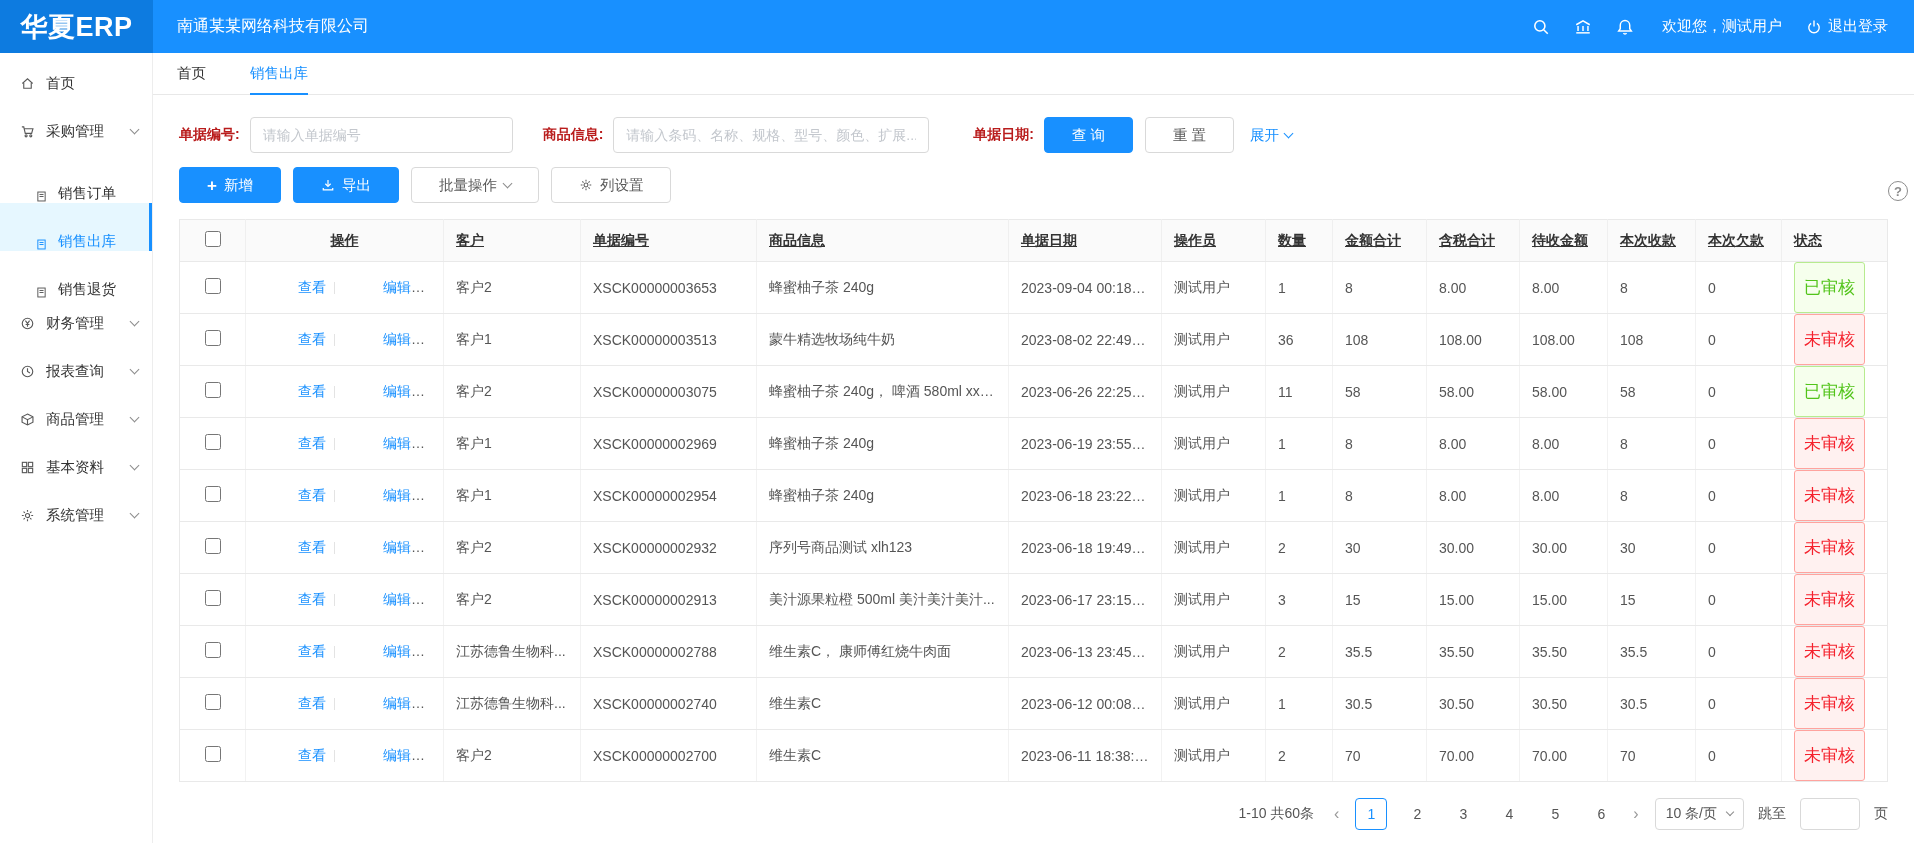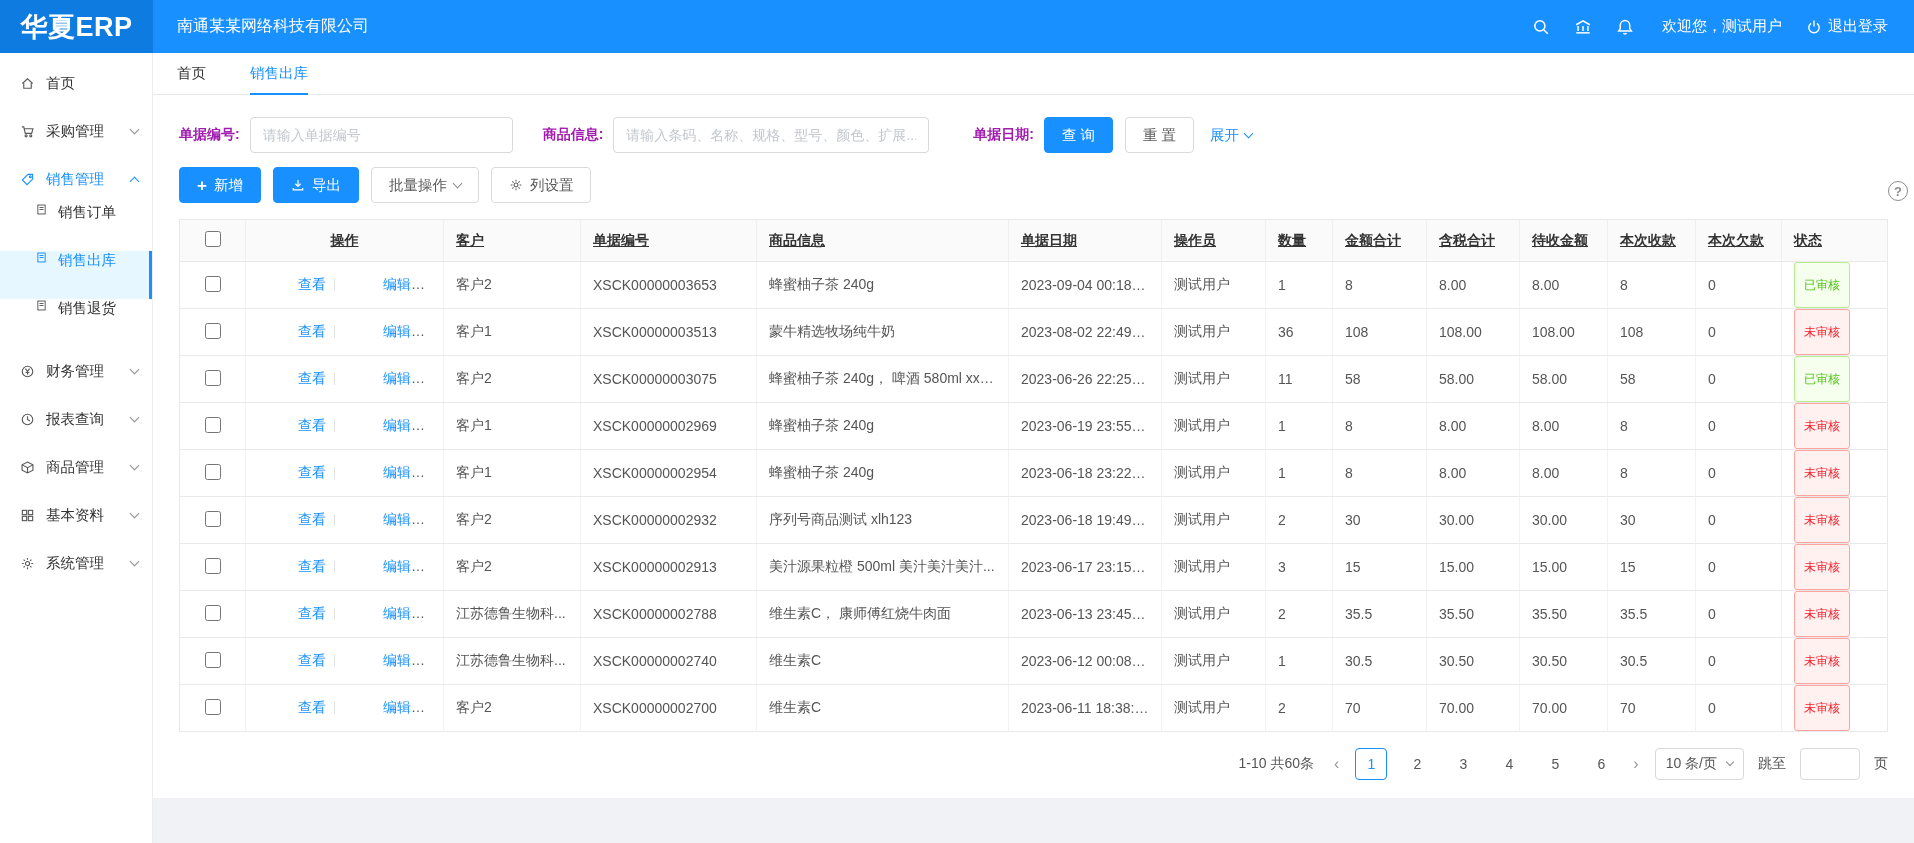--- a/index.html
+++ b/index.html
@@ -26,50 +26,50 @@
              display:inline-flex; justify-content:center; align-items:center; }
   .menu-item .chev { margin-left:auto; }
   .chev { width:7px; height:7px; border-right:1.4px solid #8c8c8c; border-bottom:1.4px solid #8c8c8c;
           display:inline-block; }
   .chev.down { transform:rotate(45deg); margin-top:-4px; }
   .chev.up { transform:rotate(-135deg); margin-top:4px; }
   .menu-item.open { color:#1890ff; }
   .menu-item.open .mi-icon { color:#1890ff; }
   .menu-item.open .mi-icon svg * { stroke:#1890ff; }
   .menu-item.open .chev { border-color:#1890ff; }
-  .submenu-item { height:48px; display:flex; align-items:flex-start; padding-left:33px;
+  .submenu-item { height:48px; display:flex; align-items:flex-end; padding-left:33px;
                   cursor:pointer; font-size:14.5px; color:#333; }
   .submenu-item .mi-icon { width:17px; font-size:13px; margin-right:8px; }
   .submenu-item.active { background:#e6f7ff; color:#1890ff; border-right:3px solid #1890ff; }
   .submenu-item.active .mi-icon svg * { stroke:#1890ff; }
   .main { flex:1; display:flex; flex-direction:column; background:#f0f2f5; overflow:hidden; }
   .main-card { background:#fff; }
   
   .tabbar { height:42px; border-bottom:1px solid #e8e8e8; display:flex; align-items:stretch;
             padding-left:24px; background:#fff; }
   .tab { display:flex; align-items:center; margin-right:44px; font-size:14.5px; color:#333;
          cursor:pointer; position:relative; }
   .tab.active { color:#1890ff; }
   .tab.active::after { content:""; position:absolute; left:0; right:0; bottom:-1px; height:2px; background:#1890ff; }
   
   .content { padding:0 26px 18px 26px; position:relative; background:#fff; }
   .filter-row { display:flex; align-items:center; padding-top:22px; }
-  .f-label { font-weight:bold; font-size:14px; color:#a21caf; margin-right:10px; white-space:nowrap; }
+  .f-label { font-weight:bold; font-size:14px; color:#b91c1c; margin-right:10px; white-space:nowrap; }
   input { font-family:inherit; }
   input::placeholder { color:#c3c7cd; }
   .f-input { height:36px; border:1px solid #d9d9d9; border-radius:4px; padding:0 12px;
              font-size:14px; color:#a21caf; outline:none; }
   .bill-input { width:263px; margin-right:30px; }
   .product-input { width:316px; margin-right:44px; }
   .date-range { width:318px; height:36px; border:1px solid #d9d9d9; border-radius:4px;
                 display:flex; align-items:center; justify-content:center; padding:0 10px; margin-right:26px; }
   .date-range input { border:none; outline:none; width:112px; font-size:14px; text-align:center; }
   .date-sep { color:#c3c7cd; margin:0 6px; }
   .btn { height:36px; border-radius:4px; border:1px solid #d9d9d9; background:#fff; color:#595959;
-         font-size:14.5px; padding:0 17px; cursor:pointer; display:inline-flex; align-items:center;
+         font-size:14.5px; padding:0 27px; cursor:pointer; display:inline-flex; align-items:center;
          gap:7px; font-family:inherit; white-space:nowrap; }
   .btn.primary { background:#1890ff; border-color:#1890ff; color:#fff; }
   .btn .chev { border-color:#8c8c8c; }
   .expand-link { color:#1890ff; font-size:14.5px; margin-left:16px; display:inline-flex;
                  align-items:center; gap:6px; cursor:pointer; }
   .expand-link .chev { border-color:#1890ff; }
   .toolbar-row { display:flex; align-items:center; gap:12px; margin-top:14px; }
   .gear-glyph { font-size:15px; line-height:1; }
   .plus-glyph { font-size:17px; line-height:1; font-weight:bold; }
   .help-circle { position:absolute; right:6px; top:86px; width:20px; height:20px; border-radius:50%;
@@ -84,21 +84,21 @@
   .data-table td { height:47px; font-size:14px; color:#555; padding:0 12px;
                    border-bottom:1px solid #e9e9e9; border-right:1px solid #f2f2f2;
                    white-space:nowrap; overflow:hidden; text-overflow:ellipsis; background:#fff; }
   .data-table th:last-child, .data-table td:last-child { border-right:none; }
   .c-check, th.c-check { text-align:center; padding:0; }
   .c-ops { text-align:center; }
   th.c-ops { text-align:center; }
   input[type="checkbox"] { width:16px; height:16px; accent-color:#1890ff; cursor:pointer; }
   a.op { color:#1890ff; cursor:pointer; text-decoration:none; font-size:14px;margin-left:40px; }
   .osep { display:inline-block; width:1px; height:12px; background:#e3e3e3; margin:0 8px; vertical-align:middle; }
-  .badge { display:inline-block; padding:16px 9px; font-size:12px; border-radius:3px; line-height:1; }
+  .badge { display:inline-block; padding:16px 9px; font-size:17px; border-radius:3px; line-height:1; }
   .badge.approved { color:#52c41a; border:1px solid #b7eb8f; background:#f6ffed; }
   .badge.pending  { color:#f5222d; border:1px solid #ffa39e; background:#fff1f0; }
   
   .pagination { display:flex; justify-content:flex-end; align-items:center; margin-top:16px;
                 gap:14px; font-size:14px; color:#555; }
   .pg-total { margin-right:4px; }
   .pg-arrow { cursor:pointer; color:#999; font-size:16px; padding:0 2px; }
   .pg-num { min-width:32px; height:32px; display:inline-flex; align-items:center; justify-content:center;
             cursor:pointer; color:#555; border-radius:4px; border:1px solid transparent; }
   .pg-num.active { border:1px solid #1890ff; color:#1890ff; background:#fff; }
@@ -165,30 +165,20 @@
     <div class="menu-item">
       <span class="mi-icon">
         <svg width="15" height="15" viewBox="0 0 16 16" stroke="#595959" stroke-width="1.2" fill="none">
             <path d="M2 3 h2 l1.6 7 h6.8 l1.4 -5 H5"></path>
             <circle cx="6.5" cy="12.6" r="1.1"></circle>
             <circle cx="11.5" cy="12.6" r="1.1"></circle>
           </svg>
       </span>
       <span class="mi-label">采购管理</span>
       <span class="chev down"></span>
-    </div>
-    <div class="menu-item open">
-      <span class="mi-icon">
-        <svg width="15" height="15" viewBox="0 0 16 16" stroke="#595959" stroke-width="1.2" fill="none">
-            <path d="M2.5 8.5 L8.5 2.5 H13.5 V7.5 L7.5 13.5 z"></path>
-            <circle cx="11" cy="5" r="1"></circle>
-          </svg>
-      </span>
-      <span class="mi-label">销售管理</span>
-      <span class="chev up"></span>
     </div>
     <div class="submenu-item">
       <span class="mi-icon">
         <svg width="13" height="13" viewBox="0 0 16 16" stroke="#595959" stroke-width="1.2" fill="none">
             <rect x="3.5" y="2.5" width="9" height="11"></rect>
             <line x1="5.5" y1="5.5" x2="10.5" y2="5.5"></line>
             <line x1="5.5" y1="8" x2="10.5" y2="8"></line>
           </svg>
       </span>
       <span class="mi-label">销售订单</span>

